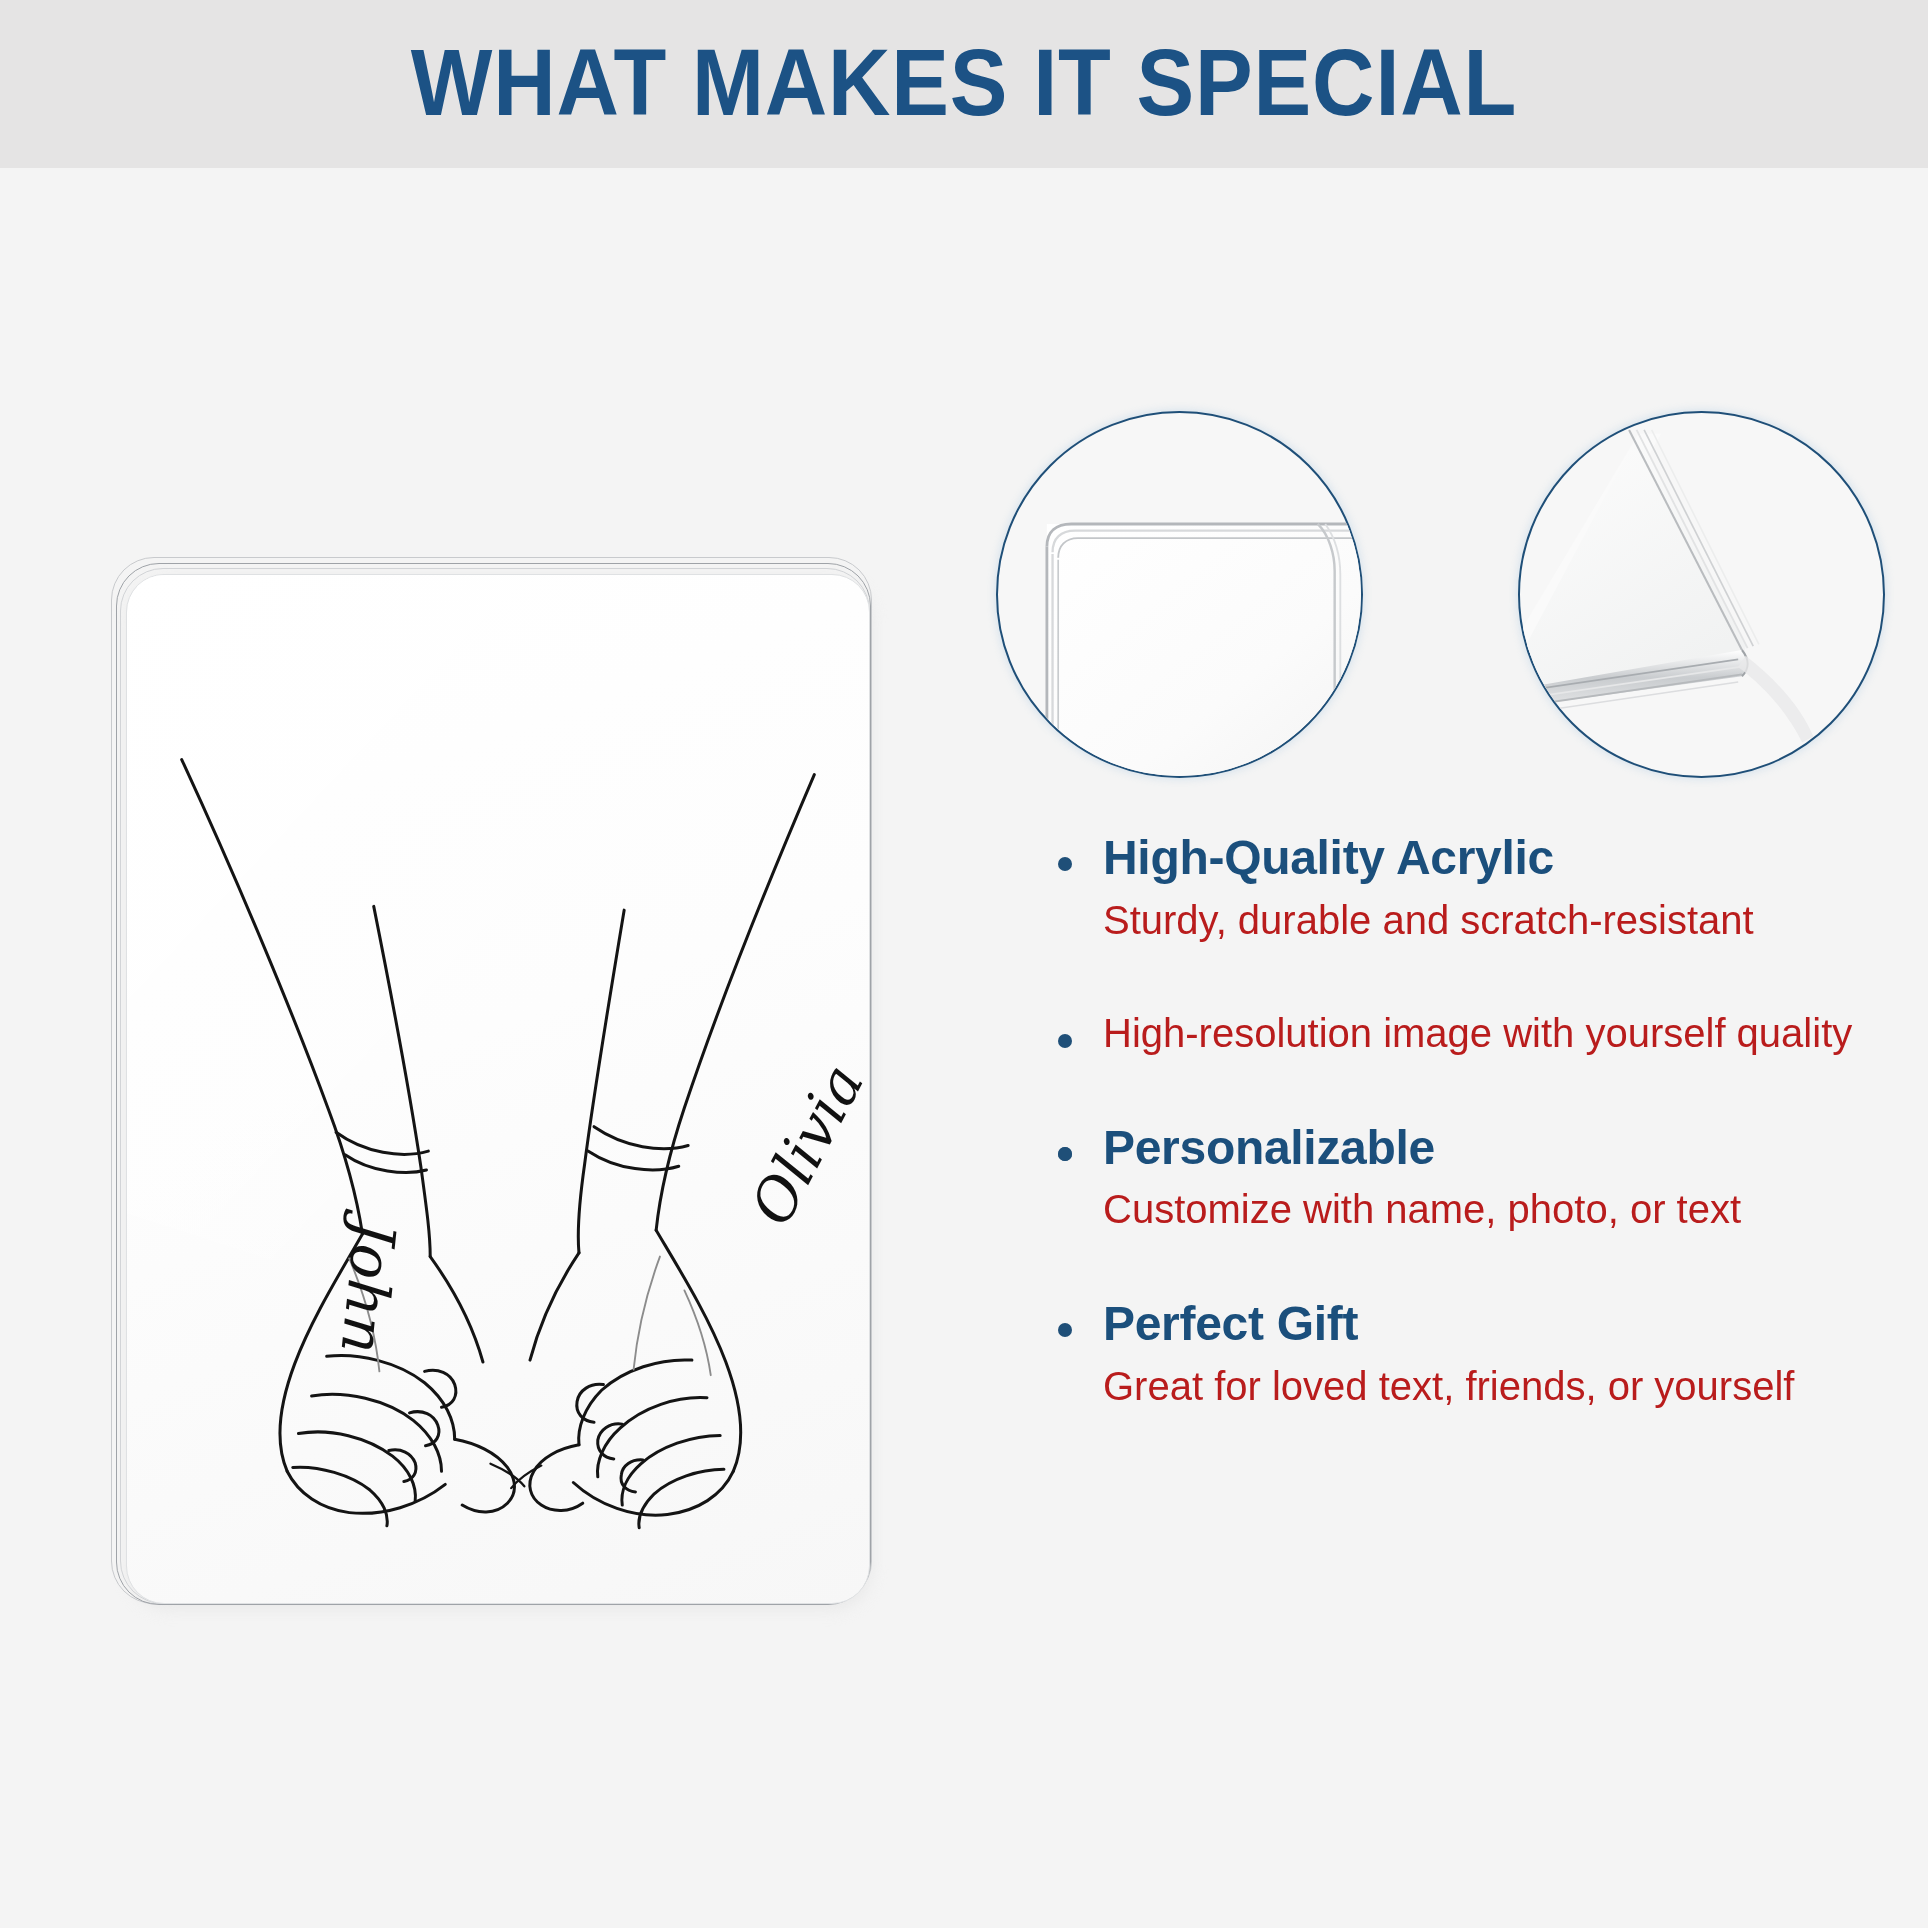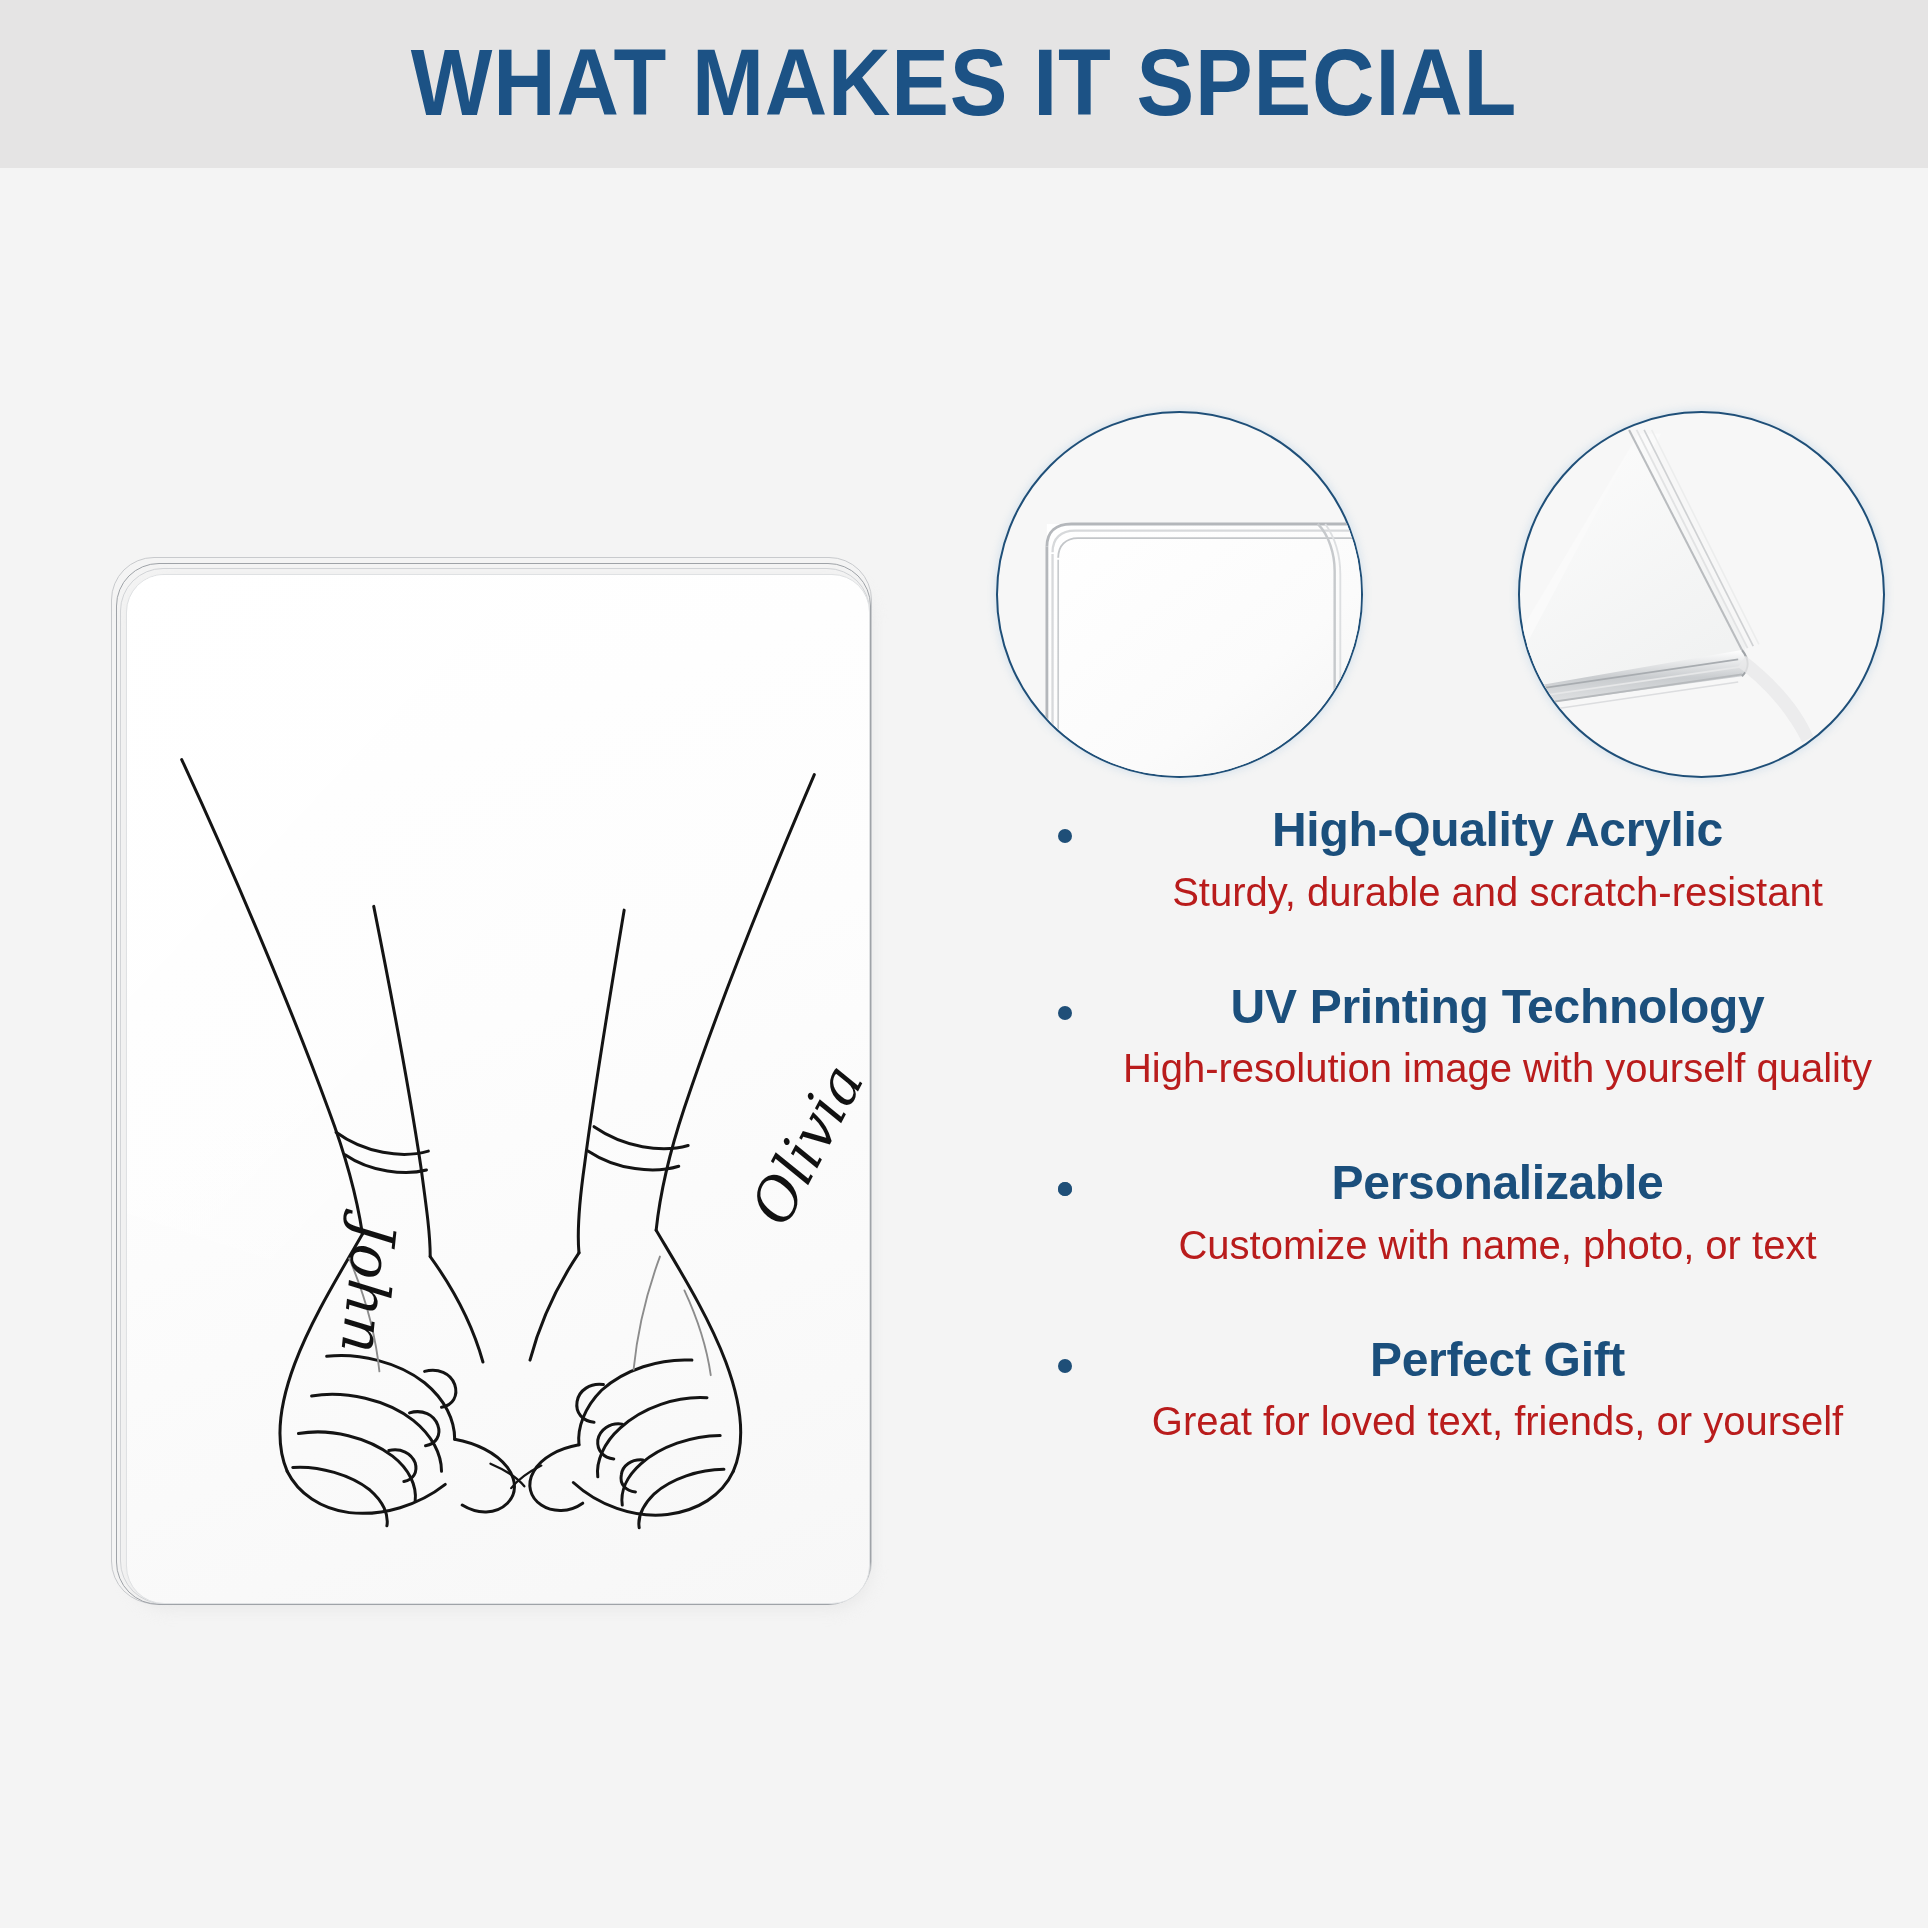--- a/index.html
+++ b/index.html
@@ -114,23 +114,22 @@
     box-shadow: 0 0 9.4px rgba(160,195,225,.45);
   }
   .circle-a { left: 996px; top: 411px; width: 363px; height: 363px; }
   .circle-b { left: 1518px; top: 411px; width: 363px; height: 363px; }
   .circle-svg { position: absolute; left: 0; top: 0; }
 
   
   .features {
     position: absolute;
     left: 1045px;
-    top: 801px;
+    top: 829px;
     width: 847px;
-    text-align: center;
   }
   .feature-item {
     position: relative;
     padding-left: 58px;
     margin-bottom: 58px;
   }
   .feature-item:last-child { margin-bottom: 0; }
   .feature-bullet {
     position: absolute;
     left: 13px;
@@ -292,21 +291,20 @@
 <div class="features">
 
   <div class="feature-item">
     <span class="feature-bullet"></span>
     <div class="feature-title">High-Quality Acrylic</div>
     <div class="feature-desc">Sturdy, durable and scratch-resistant</div>
   </div>
 
   <div class="feature-item">
     <span class="feature-bullet"></span>
-    <div class="feature-title">UV Printing Technology</div>
     <div class="feature-desc">High-resolution image with yourself quality</div>
   </div>
 
   <div class="feature-item">
     <span class="feature-bullet"></span>
   </div>
 
   <div class="feature-item">
     <span class="feature-bullet"></span>
     <div class="feature-title">Personalizable</div>

